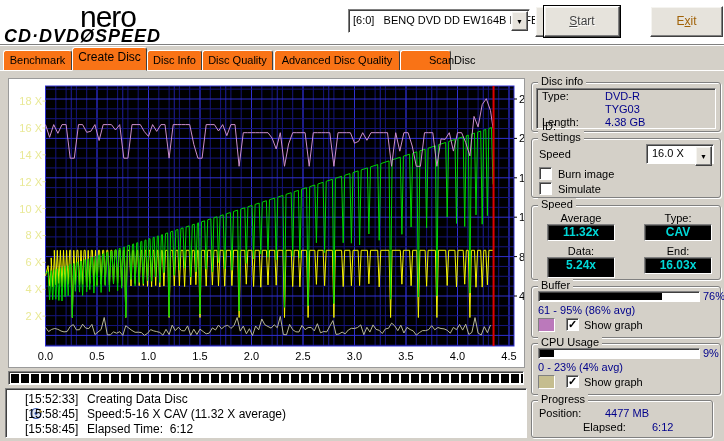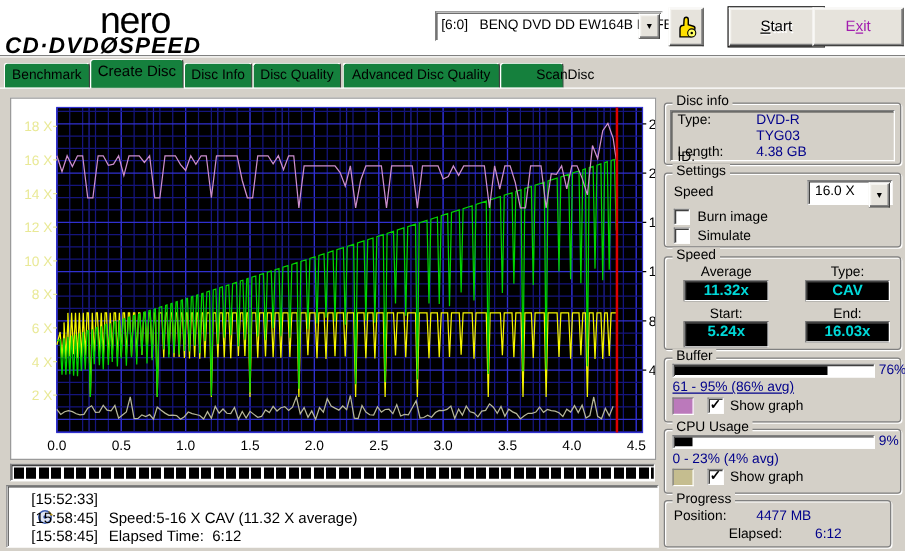--- a/index.html
+++ b/index.html
@@ -13,27 +13,27 @@
 
   
   .topbar { left:0; top:0; width:724px; height:44px; background:#ffffff; }
   .topbar-sep { left:0; top:44px; width:724px; height:2px; border-top:1px solid #808080; border-bottom:1px solid #ffffff; }
   .brand1 { left:80px; top:0px; font-size:30px; font-weight:400; letter-spacing:-1px; color:#000; }
   .brand2 { left:4px; top:26px; font-size:18px; font-weight:bold; font-style:italic; letter-spacing:1px; color:#000; }
   .combo { left:348px; top:9px; width:182px; height:24px; background:#fff; }
   .combo .val { position:absolute; left:4px; top:4px; font-size:11px; white-space:pre; color:#000; }
   .dd-btn { position:absolute; right:1px; top:1px; width:17px; height:20px; text-align:center; font-size:7px; line-height:19px; color:#000; }
   .toolbtn { left:535px; top:6px; width:28px; height:31px; text-align:center; }
-  .btn { height:31px; font-size:12px; color:#a21caf; text-align:center; line-height:28px; }
+  .btn { height:31px; font-size:12px; color:#a16207; text-align:center; line-height:28px; }
   .btn .u { text-decoration:underline; }
-  .btn-start { left:583px; top:6px; width:76px; box-shadow: inset -1px -1px 0 #808080, inset 1px 1px 0 #f5f4f0, 0 0 0 1px #000; color:#000000; text-shadow:1px 1px 0 #fff; }
+  .btn-start { left:544px; top:6px; width:76px; box-shadow: inset -1px -1px 0 #808080, inset 1px 1px 0 #f5f4f0, 0 0 0 1px #000; color:#404040; text-shadow:1px 1px 0 #fff; }
   .btn-exit { left:650px; top:6px; width:73px; }
 
   
-  .tab { top:50px; height:21px; background:#15803d; border:1px solid; border-color:#ffffff #404040 #d4d0c8 #ffffff; border-radius:3px 3px 0 0; font-size:11px; text-align:center; line-height:19px; color:#000; z-index:1; }
+  .tab { top:50px; height:21px; background:#f97316; border:1px solid; border-color:#ffffff #404040 #d4d0c8 #ffffff; border-radius:3px 3px 0 0; font-size:11px; text-align:center; line-height:19px; color:#000; z-index:1; }
   .tab.active { top:47px; height:24px; z-index:3; font-size:12px; }
   .content-line { left:0; top:70px; width:724px; height:1px; background:#ffffff; z-index:2; }
 
   
   .chart-panel { left:8px; top:78px; width:517px; height:290px; background:#ffffff; border:1px solid #9a9a9a; }
 
   
   .mainbar { left:8px; top:371px; width:516px; height:14px; background:#ffffff; }
   .mainbar .fill { position:absolute; left:2px; top:2px; height:9px; background:repeating-linear-gradient(90deg,#000 0 8px,#fff 8px 10px); }
 
@@ -238,20 +238,21 @@
 <div class="abs logbox sunken">
   <div class="logrow">
     <span class="logicon">
       <svg width="13" height="13" viewBox="0 0 13 13">
           <circle cx="6" cy="6.5" r="5" fill="#dfe6f4" stroke="#3a5bb0" stroke-width="1.2"></circle>
           <circle cx="6" cy="6.5" r="1.4" fill="#3a5bb0"></circle>
           <path d="M9 2 L12 5 L10.6 5.4 Z" fill="#f4c515" stroke="#806000" stroke-width="0.5"></path>
         </svg>
     </span>
     <span class="logtime">[15:52:33]</span>
+    <span>Creating Data Disc</span>
   </div>
   <div class="logrow">
     <span class="logicon"></span>
     <span class="logtime">[15:58:45]</span>
     <span>Speed:5-16 X CAV (11.32 X average)</span>
   </div>
   <div class="logrow">
     <span class="logicon"></span>
     <span class="logtime">[15:58:45]</span>
     <span>Elapsed Time:  6:12</span>
@@ -282,33 +283,33 @@
   <span class="abs cb" style="left:7px;top:43px;"></span>
   <span class="abs lbl" style="left:26px;top:44px;">Simulate</span>
 </div>
 
 <div class="abs group" style="left:531px;top:205px;width:190px;height:75px;">
   <span class="gtitle">Speed</span>
   <span class="abs lbl" style="left:15px;top:6px;width:68px;text-align:center;">Average</span>
   <span class="abs lbl" style="left:112px;top:6px;width:68px;text-align:center;">Type:</span>
   <div class="abs cyanbox sunken" style="left:15px;top:18px;width:68px;height:17px;">11.32x</div>
   <div class="abs cyanbox sunken" style="left:112px;top:18px;width:68px;height:17px;">CAV</div>
-  <span class="abs lbl" style="left:15px;top:39px;width:68px;text-align:center;">Start:</span>
+  <span class="abs lbl" style="left:15px;top:39px;width:68px;text-align:center;">Data:</span>
   <span class="abs lbl" style="left:112px;top:39px;width:68px;text-align:center;">End:</span>
   <div class="abs cyanbox sunken" style="left:15px;top:51px;width:68px;height:21px;">5.24x</div>
   <div class="abs cyanbox sunken" style="left:112px;top:51px;width:68px;height:17px;">16.03x</div>
 </div>
 
 <div class="abs group" style="left:531px;top:286px;width:190px;height:52px;">
   <span class="gtitle">Buffer</span>
   <div class="abs meter sunken" style="left:6px;top:4px;width:162px;height:11px;">
     <div class="mfill" style="width: 76%;"></div>
   </div>
   <span class="abs blue" style="left:171px;top:3px;">76%</span>
-  <span class="abs blue" style="left:6px;top:17px;text-decoration:underline;">61 - 95% (86% avg)</span>
+  <span class="abs blue" style="left:6px;top:17px;">61 - 95% (86% avg)</span>
   <div class="abs swatch" style="left: 6px; top: 31px; width: 17px; height: 14px; background: rgb(187, 121, 187);"></div>
   <span class="abs cb" style="left:34px;top:31px;">✓</span>
   <span class="abs lbl" style="left:52px;top:32px;">Show graph</span>
 </div>
 
 <div class="abs group" style="left:531px;top:343px;width:190px;height:52px;">
   <span class="gtitle">CPU Usage</span>
   <div class="abs meter sunken" style="left:6px;top:4px;width:162px;height:11px;">
     <div class="mfill" style="width: 9%;"></div>
   </div>

